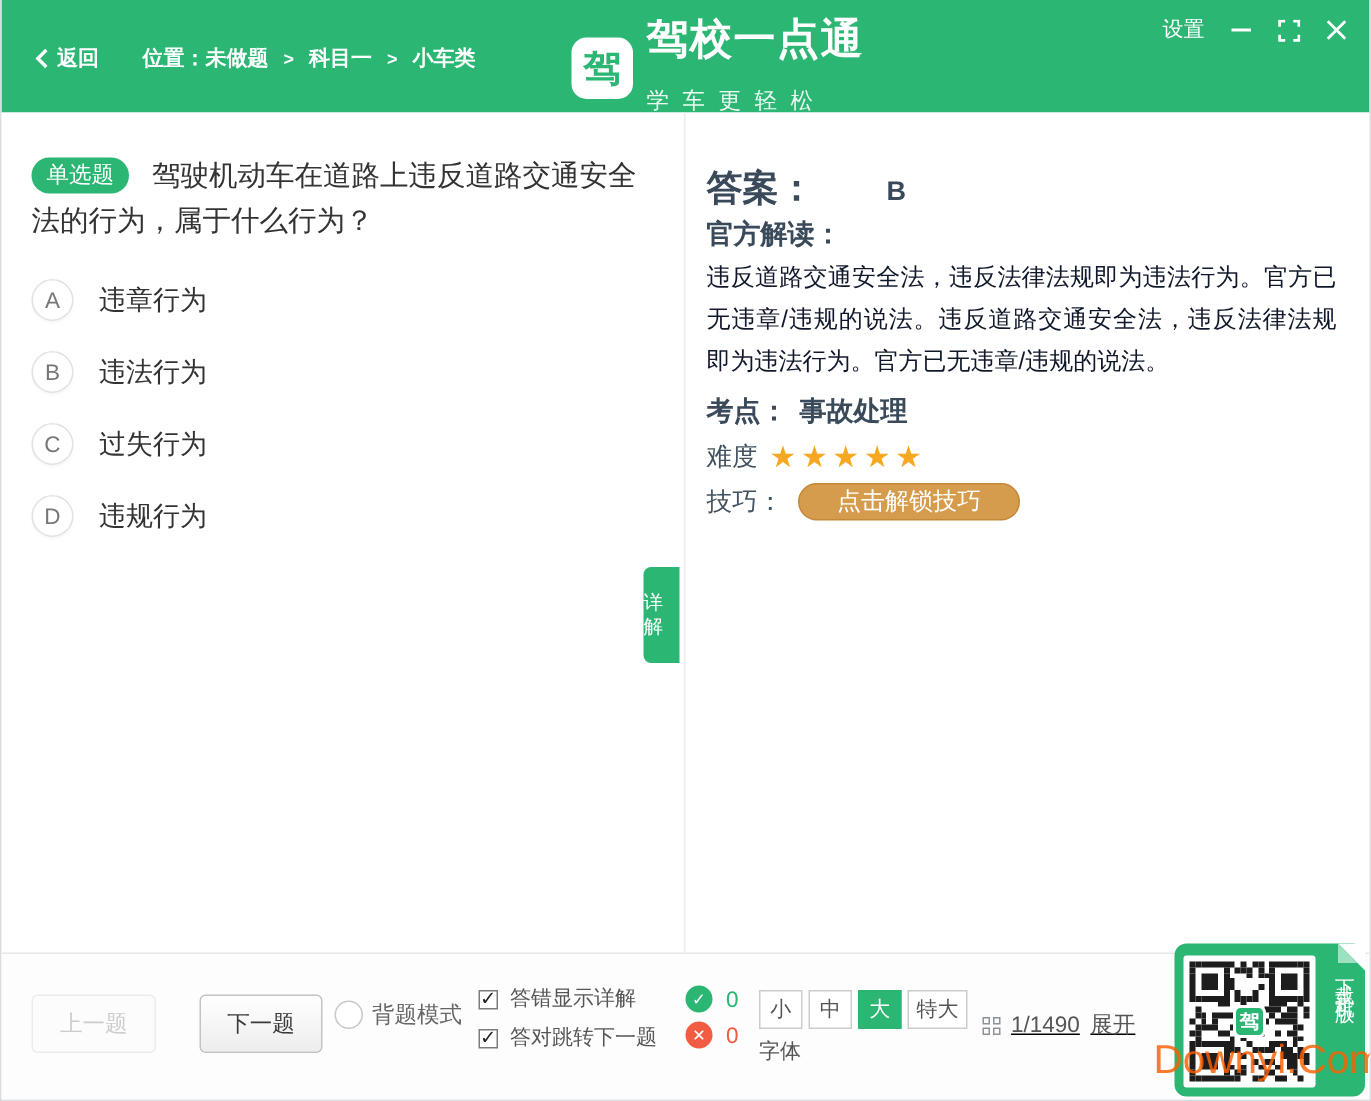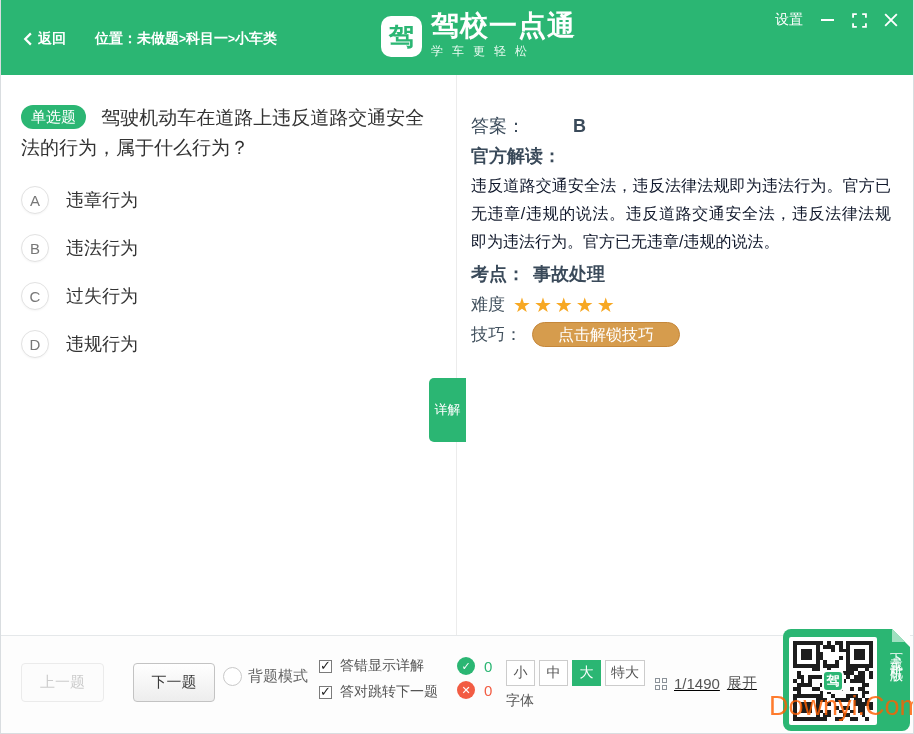--- a/index.html
+++ b/index.html
@@ -12,41 +12,41 @@
     border-left:1px solid #d9dde0; border-right:1px solid #d9dde0; border-bottom:1px solid #d9dde0;
     overflow:hidden;
   }
   
   .topbar { position:absolute; top:0; left:0; width:100%; height:75px; background:#2bb673; }
   .win-controls { position:absolute; top:11px; right:14px; display:flex; align-items:center; gap:16px; color:#fff; }
   .settings-label { font-size:14px; cursor:pointer; }
   .ctl { display:flex; align-items:center; justify-content:center; width:16px; height:16px; cursor:pointer; }
   .min-bar { width:13px; height:2px; background:#fff; }
   .back-group { position:absolute; left:22px; top:30px; display:flex; align-items:center; gap:6px; color:#fff; font-size:14px; font-weight:bold; cursor:pointer; }
-  .breadcrumb { position:absolute; left:94px; top:30px; display:flex; align-items:center; color:#fff; font-size:14px; font-weight:bold; }
+  .breadcrumb { position:absolute; left:94px; top:30px; display:flex; align-items:center; gap:10px; color:#fff; font-size:14px; font-weight:bold; }
   .crumb-sep { font-size:12px; font-weight:bold; }
   .logo-group { position:absolute; left:50%; top:13px; transform:translateX(-76px); display:flex; align-items:center; gap:9px; }
   .logo-square { width:41px; height:41px; background:#fff; border-radius:10px; display:flex; align-items:center; justify-content:center; color:#2bb673; font-size:25px; font-weight:bold; }
   .logo-texts { display:flex; flex-direction:column; }
   .logo-title { color:#fff; font-size:28px; font-weight:bold; letter-spacing:1px; line-height:26px; }
-  .logo-sub { color:#eafaf1; font-size:12px; letter-spacing:9px; margin-top:4px; white-space:nowrap; }
+  .logo-sub { color:#eafaf1; font-size:15px; letter-spacing:9px; margin-top:19px; white-space:nowrap; }
   
   .content { position:absolute; top:75px; left:0; width:100%; height:561px; background:#fff; }
   .v-divider { position:absolute; left:455px; top:0; width:1px; height:100%; background:#ececec; }
   .question-panel { position:absolute; left:0; top:0; width:455px; height:100%; padding:28px 20px 0 20px; }
   .question-line { font-size:19px; color:#333; line-height:30px; }
   .badge { display:inline-block; background:#2bb673; color:#fff; font-size:15px; line-height:24px; padding:0 10px; border-radius:13px; margin-right:10px; vertical-align:2px; }
   .options { margin-top:23px; }
   .option-row { display:flex; align-items:center; gap:17px; margin-bottom:20px; cursor:pointer; }
   .option-circle { width:28px; height:28px; border:1px solid #e2e2e2; border-radius:50%; display:flex; align-items:center; justify-content:center; font-size:15px; color:#777; background:#fff; box-shadow:0 1px 2px rgba(0,0,0,0.04); }
   .option-label { font-size:18px; color:#333; }
-  .detail-tab { position:absolute; left:428px; top:303px; width:37px; height:64px; background:#2bb673; border-radius:5px 0 0 5px; color:#fff; font-size:13px; display:flex; flex-direction:column; align-items:center; justify-content:center; line-height:16px; cursor:pointer; }
+  .detail-tab { position:absolute; left:428px; top:303px; width:24px; height:64px; background:#2bb673; border-radius:5px 0 0 5px; color:#fff; font-size:13px; display:flex; flex-direction:column; align-items:center; justify-content:center; line-height:16px; cursor:pointer; }
   .answer-panel { position:absolute; left:456px; top:0; width:458px; height:100%; padding:36px 24px 0 14px; }
   .ans-row { display:flex; align-items:baseline; }
-  .ans-label { font-size:18px; font-weight:normal; color:#3a4a5a; line-height:30px; }
+  .ans-label { font-size:24px; font-weight:bold; color:#3a4a5a; line-height:30px; }
   .ans-value { font-size:18px; font-weight:bold; color:#3a4a5a; margin-left:48px; }
   .section-label { font-size:18px; font-weight:bold; color:#3a4a5a; line-height:31px; }
   .official-text { font-size:16px; color:#0f172a; line-height:28px; text-align:justify; }
   .keypoint-row { margin-top:3px; display:flex; gap:8px; }
   .difficulty-row { display:flex; align-items:center; gap:8px; line-height:30px; }
   .plain-label { font-size:17px; color:#42515e; }
   .stars { color:#f7a823; font-size:20px; letter-spacing:3px; }
   .tip-row { display:flex; align-items:center; gap:10px; margin-top:2px; }
   .tip-button { background:#d69c4d; border:1px solid #c5873a; border-radius:13px; color:#fff; font-size:16px; line-height:23px; padding:0 25px; cursor:pointer; }
   

